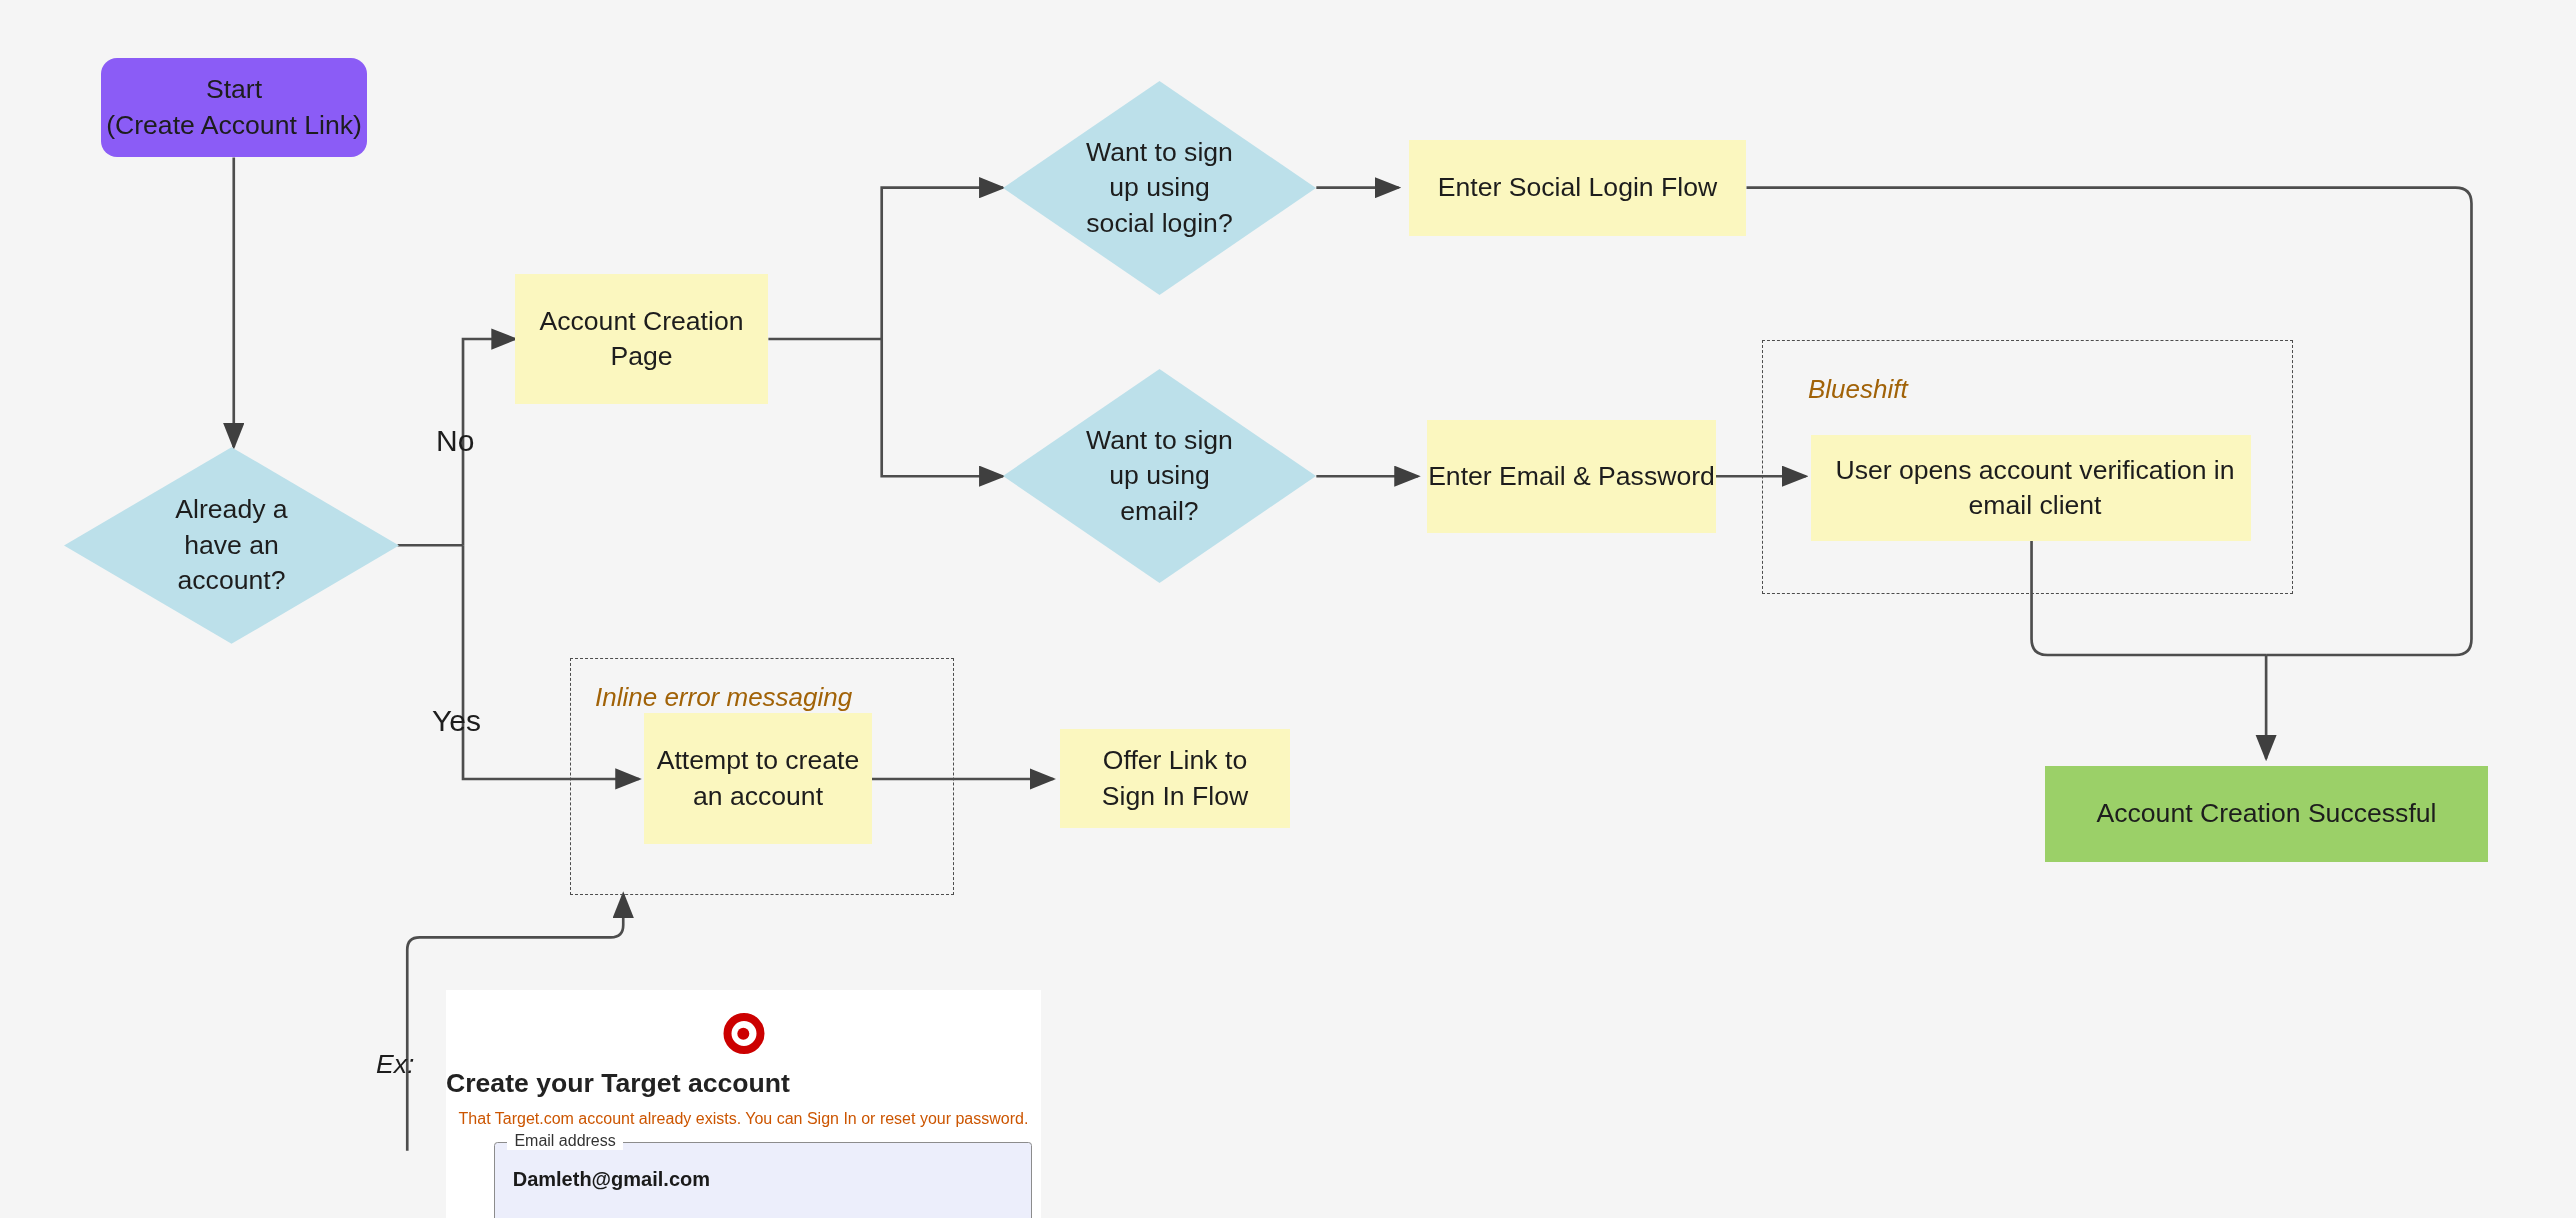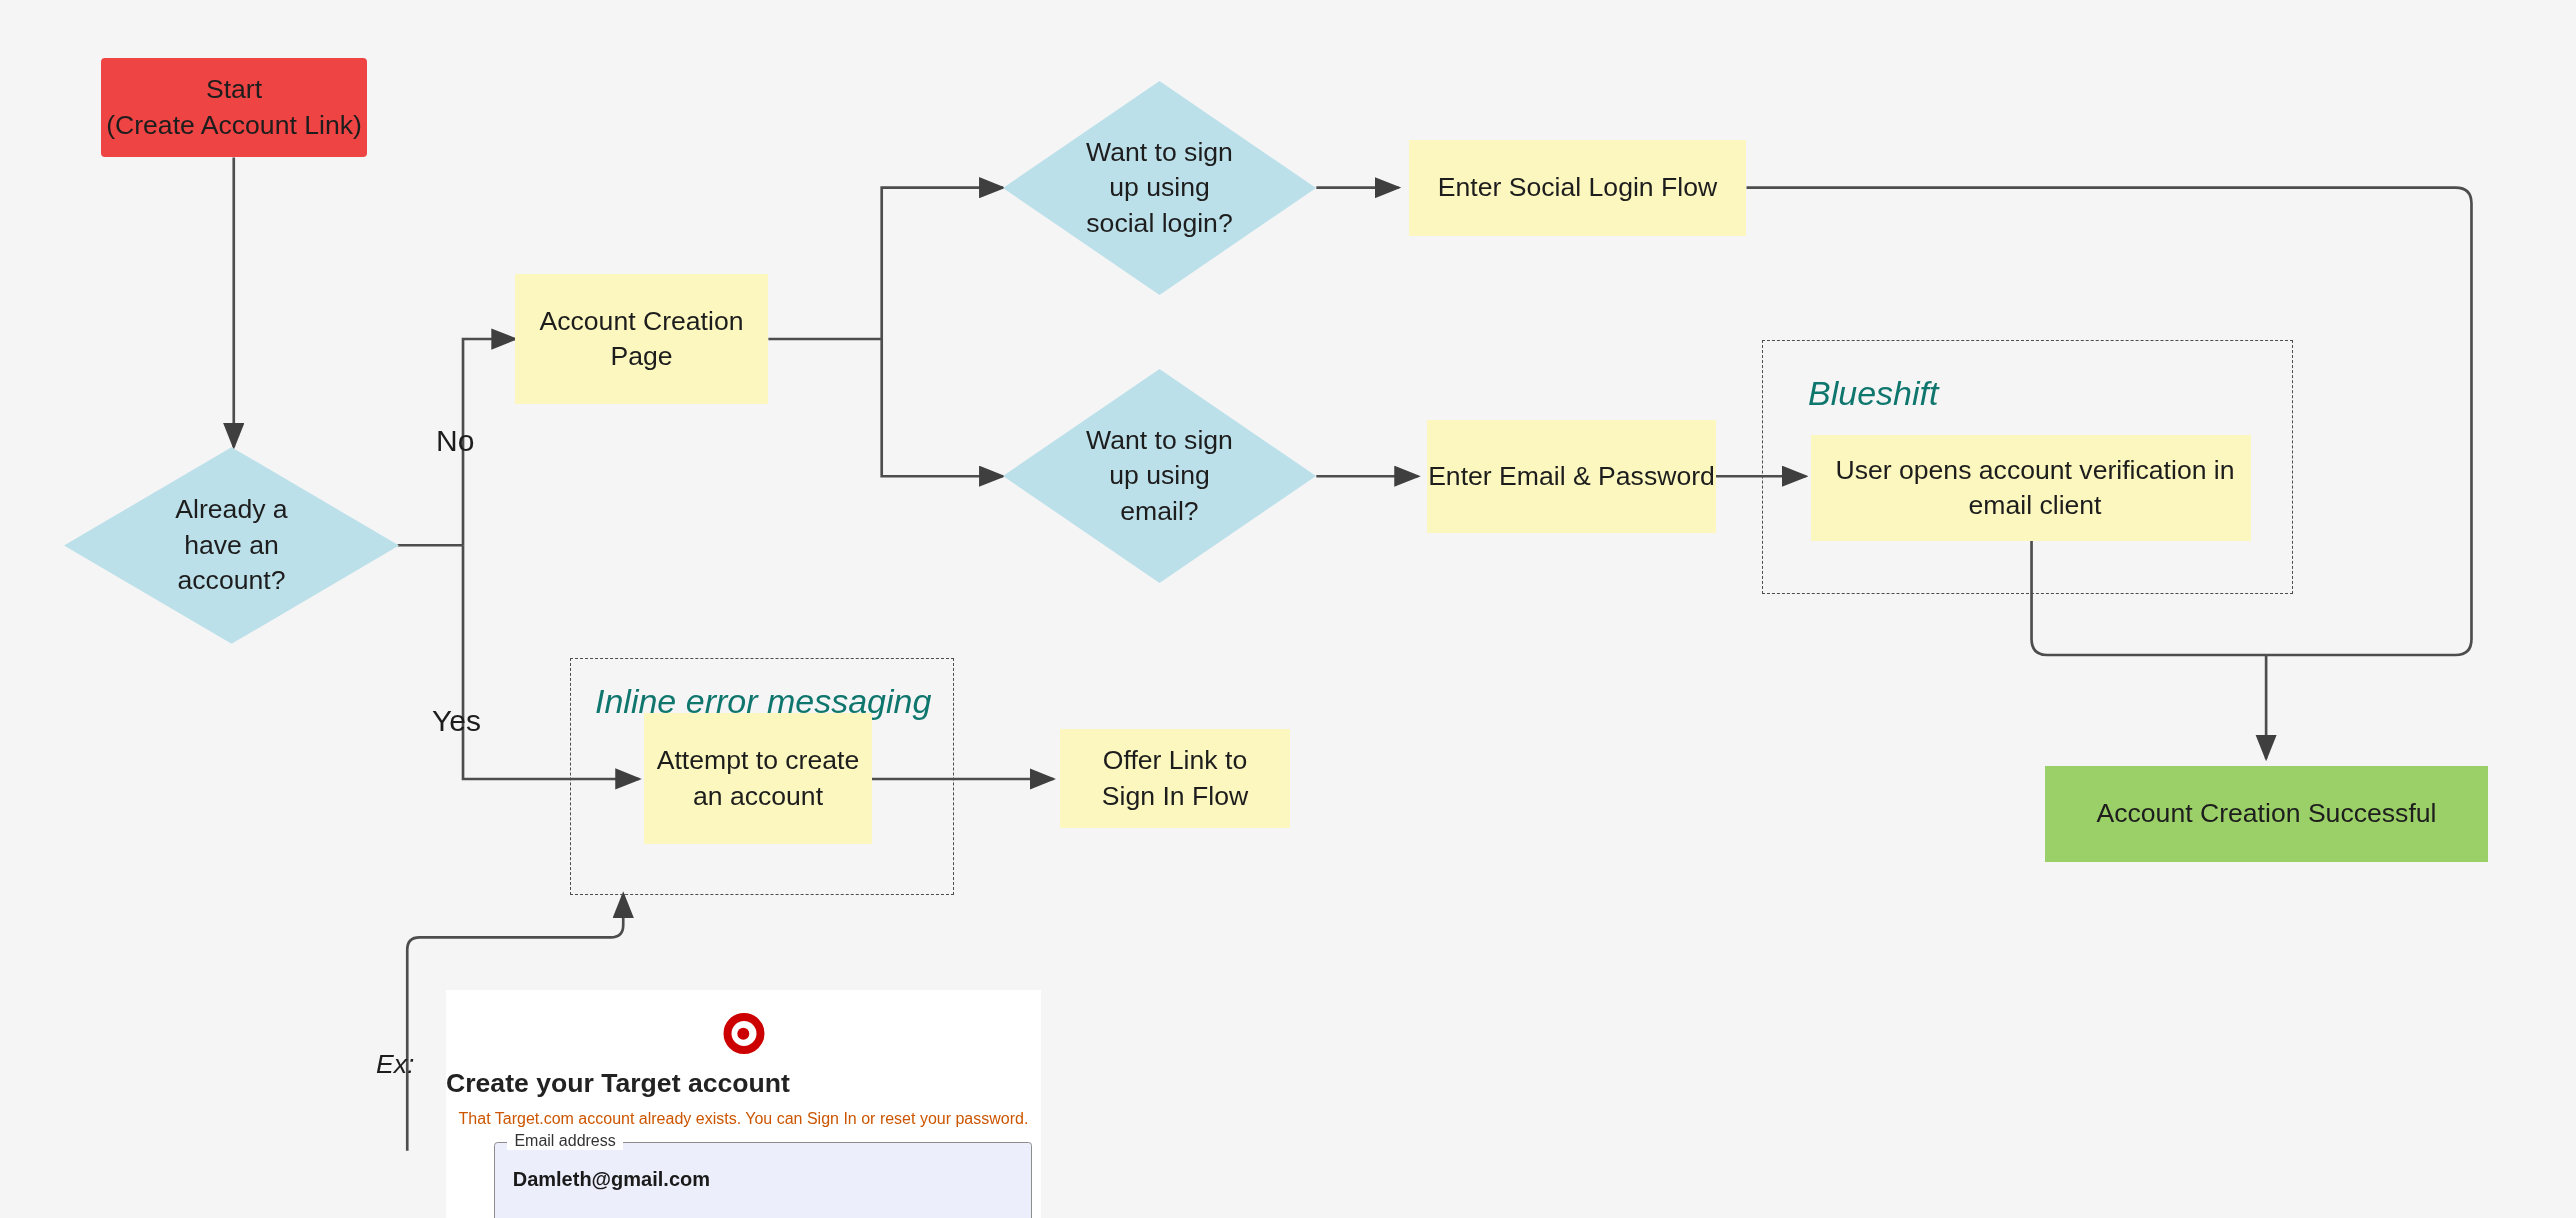--- a/index.html
+++ b/index.html
@@ -31,36 +31,36 @@
     align-items: center;
     justify-content: center;
     text-align: center;
     color: #1d1d1d;
     line-height: 1.32;
     font-size: 26.6px;
     font-family: "Liberation Sans", sans-serif;
     white-space: pre-line;
   }
   .node-start {
-    background: #ef4444;
-    border-radius: 4px;
+    background: #8b5cf6;
+    border-radius: 16px;
   }
   .node-process { background: #fbf7bf; }
   .node-success { background: #9bd068; }
   .group-box {
     position: absolute;
     box-sizing: border-box;
     border: 1.8px dashed #4d4d4d;
     background: transparent;
   }
   .group-label {
     position: absolute;
     font-style: italic;
-    font-size: 34px;
-    color: #0f766e;
+    font-size: 26px;
+    color: #a16207;
     font-family: "Liberation Sans", sans-serif;
     white-space: nowrap;
   }
   .edge-label {
     position: absolute;
     font-size: 30px;
     color: #1d1d1d;
     font-family: "Liberation Sans", sans-serif;
     white-space: nowrap;
   }

